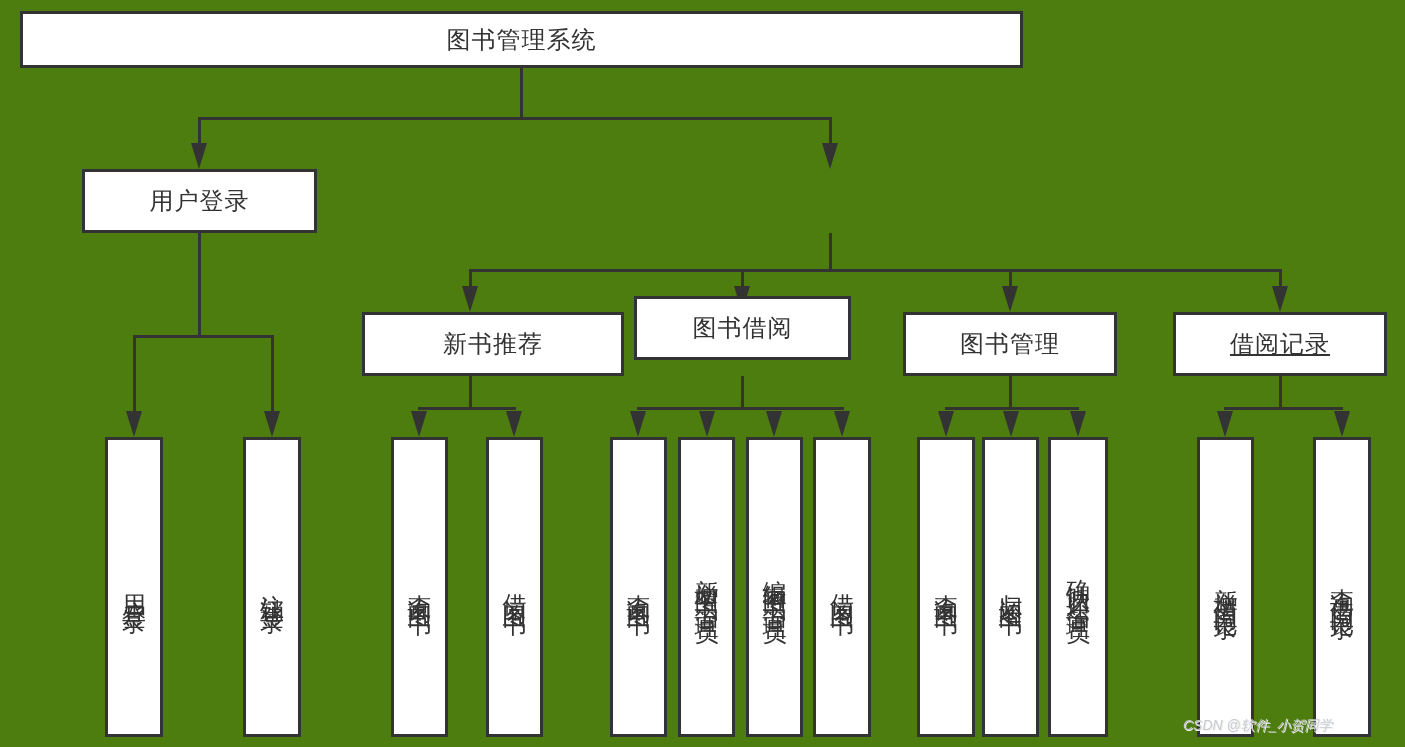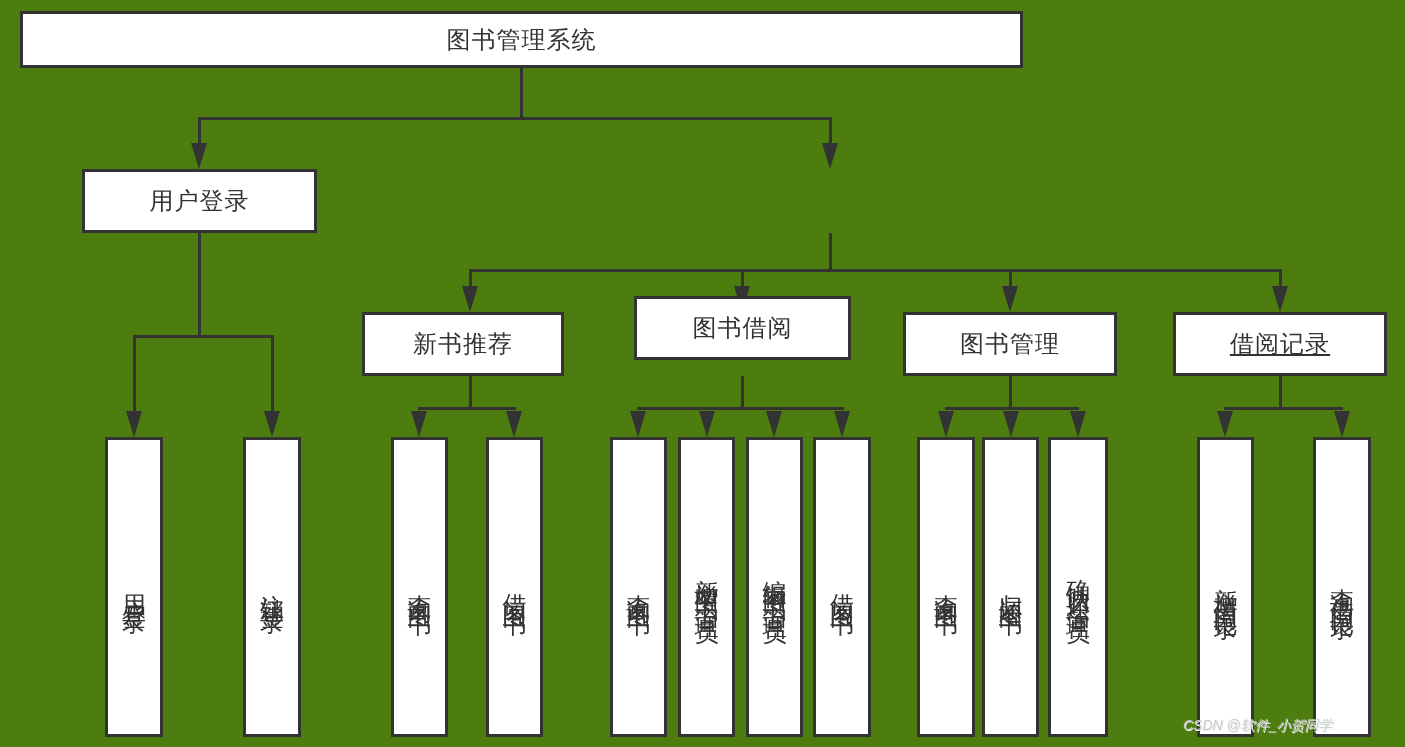--- a/index.html
+++ b/index.html
@@ -59,21 +59,21 @@
   <div class="hl" style="left:469px;top:269px;width:813px;"></div>
   <div class="vl" style="left:469px;top:269px;height:22px;"></div>
   <div class="arrow" style="left:462px;top:286px;"></div>
   <div class="vl" style="left:741px;top:269px;height:22px;"></div>
   <div class="arrow" style="left:734px;top:286px;"></div>
   <div class="vl" style="left:1009px;top:269px;height:22px;"></div>
   <div class="arrow" style="left:1002px;top:286px;"></div>
   <div class="vl" style="left:1279px;top:269px;height:22px;"></div>
   <div class="arrow" style="left:1272px;top:286px;"></div>
 
-  <div class="box h" style="left:362px;top:312px;width:202px;height:64px;">
+  <div class="box h" style="left:362px;top:312px;width:262px;height:64px;">
     <span>新书推荐</span>
   </div>
   <div class="box h" style="left:634px;top:296px;width:217px;height:64px;">
     <span>图书借阅</span>
   </div>
   <div class="box h" style="left:903px;top:312px;width:214px;height:64px;">
     <span>图书管理</span>
   </div>
   <div class="box h" style="left:1173px;top:312px;width:214px;height:64px;text-decoration:underline;">
     <span>借阅记录</span>

